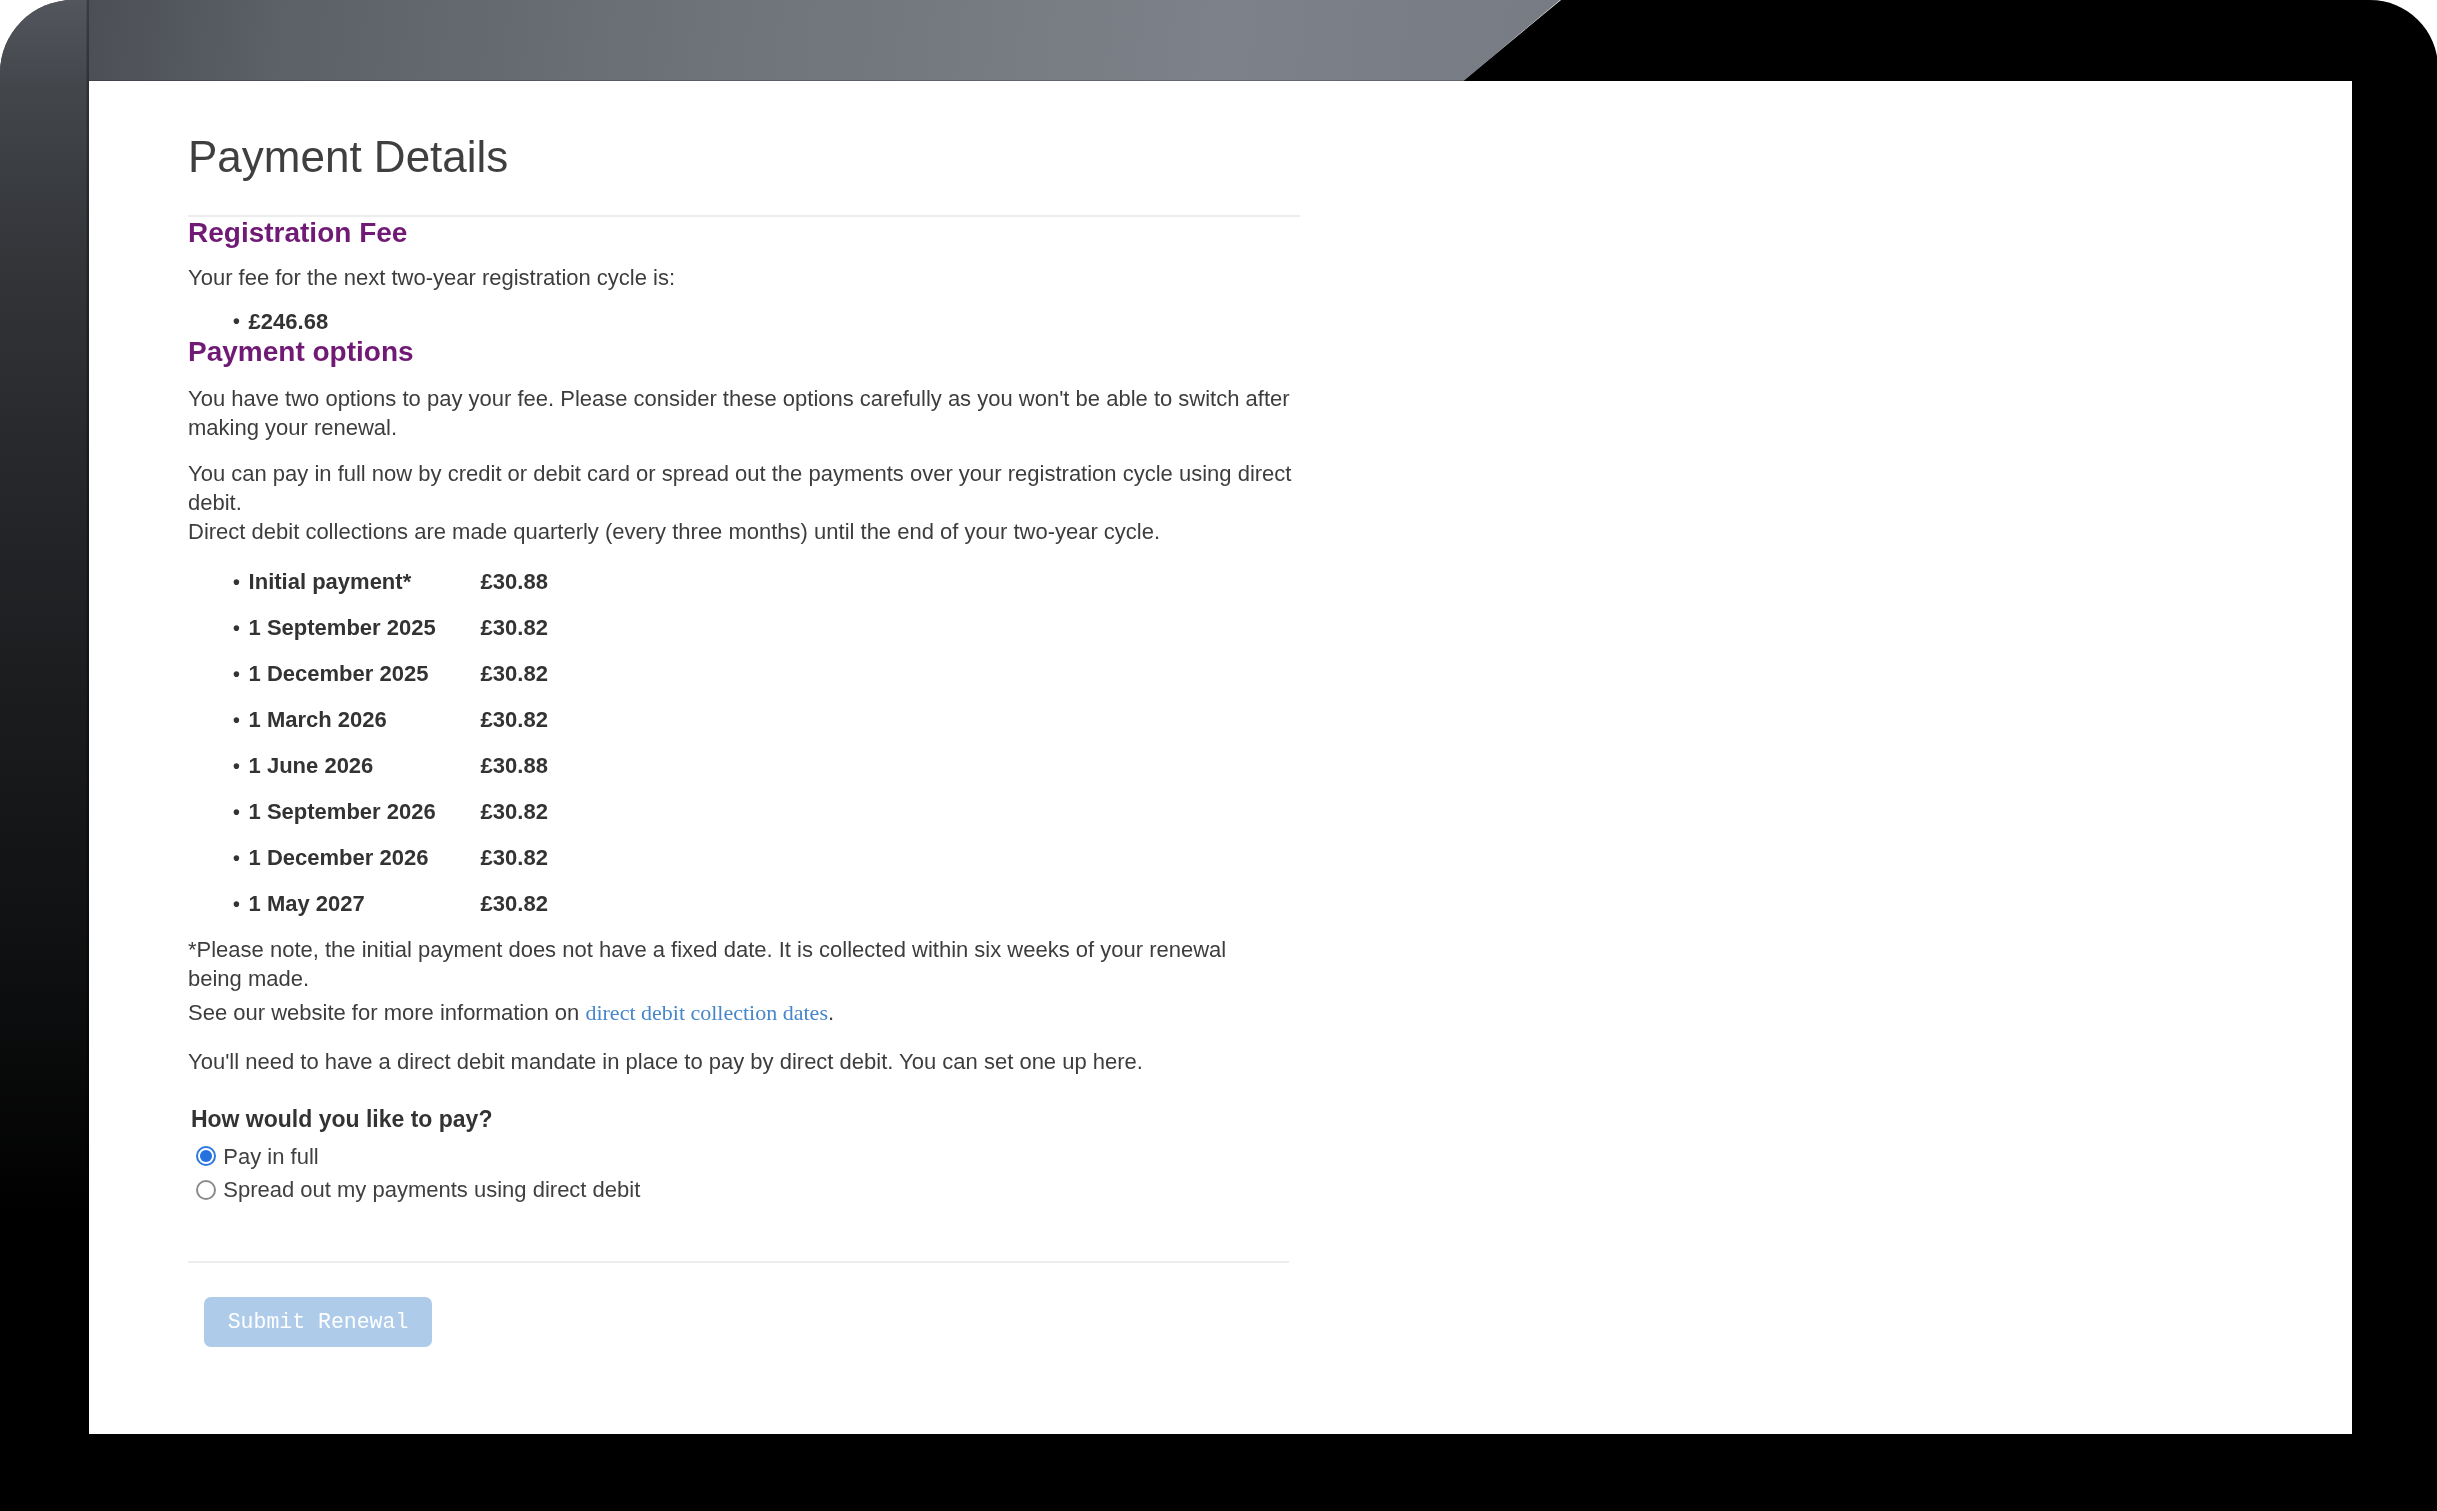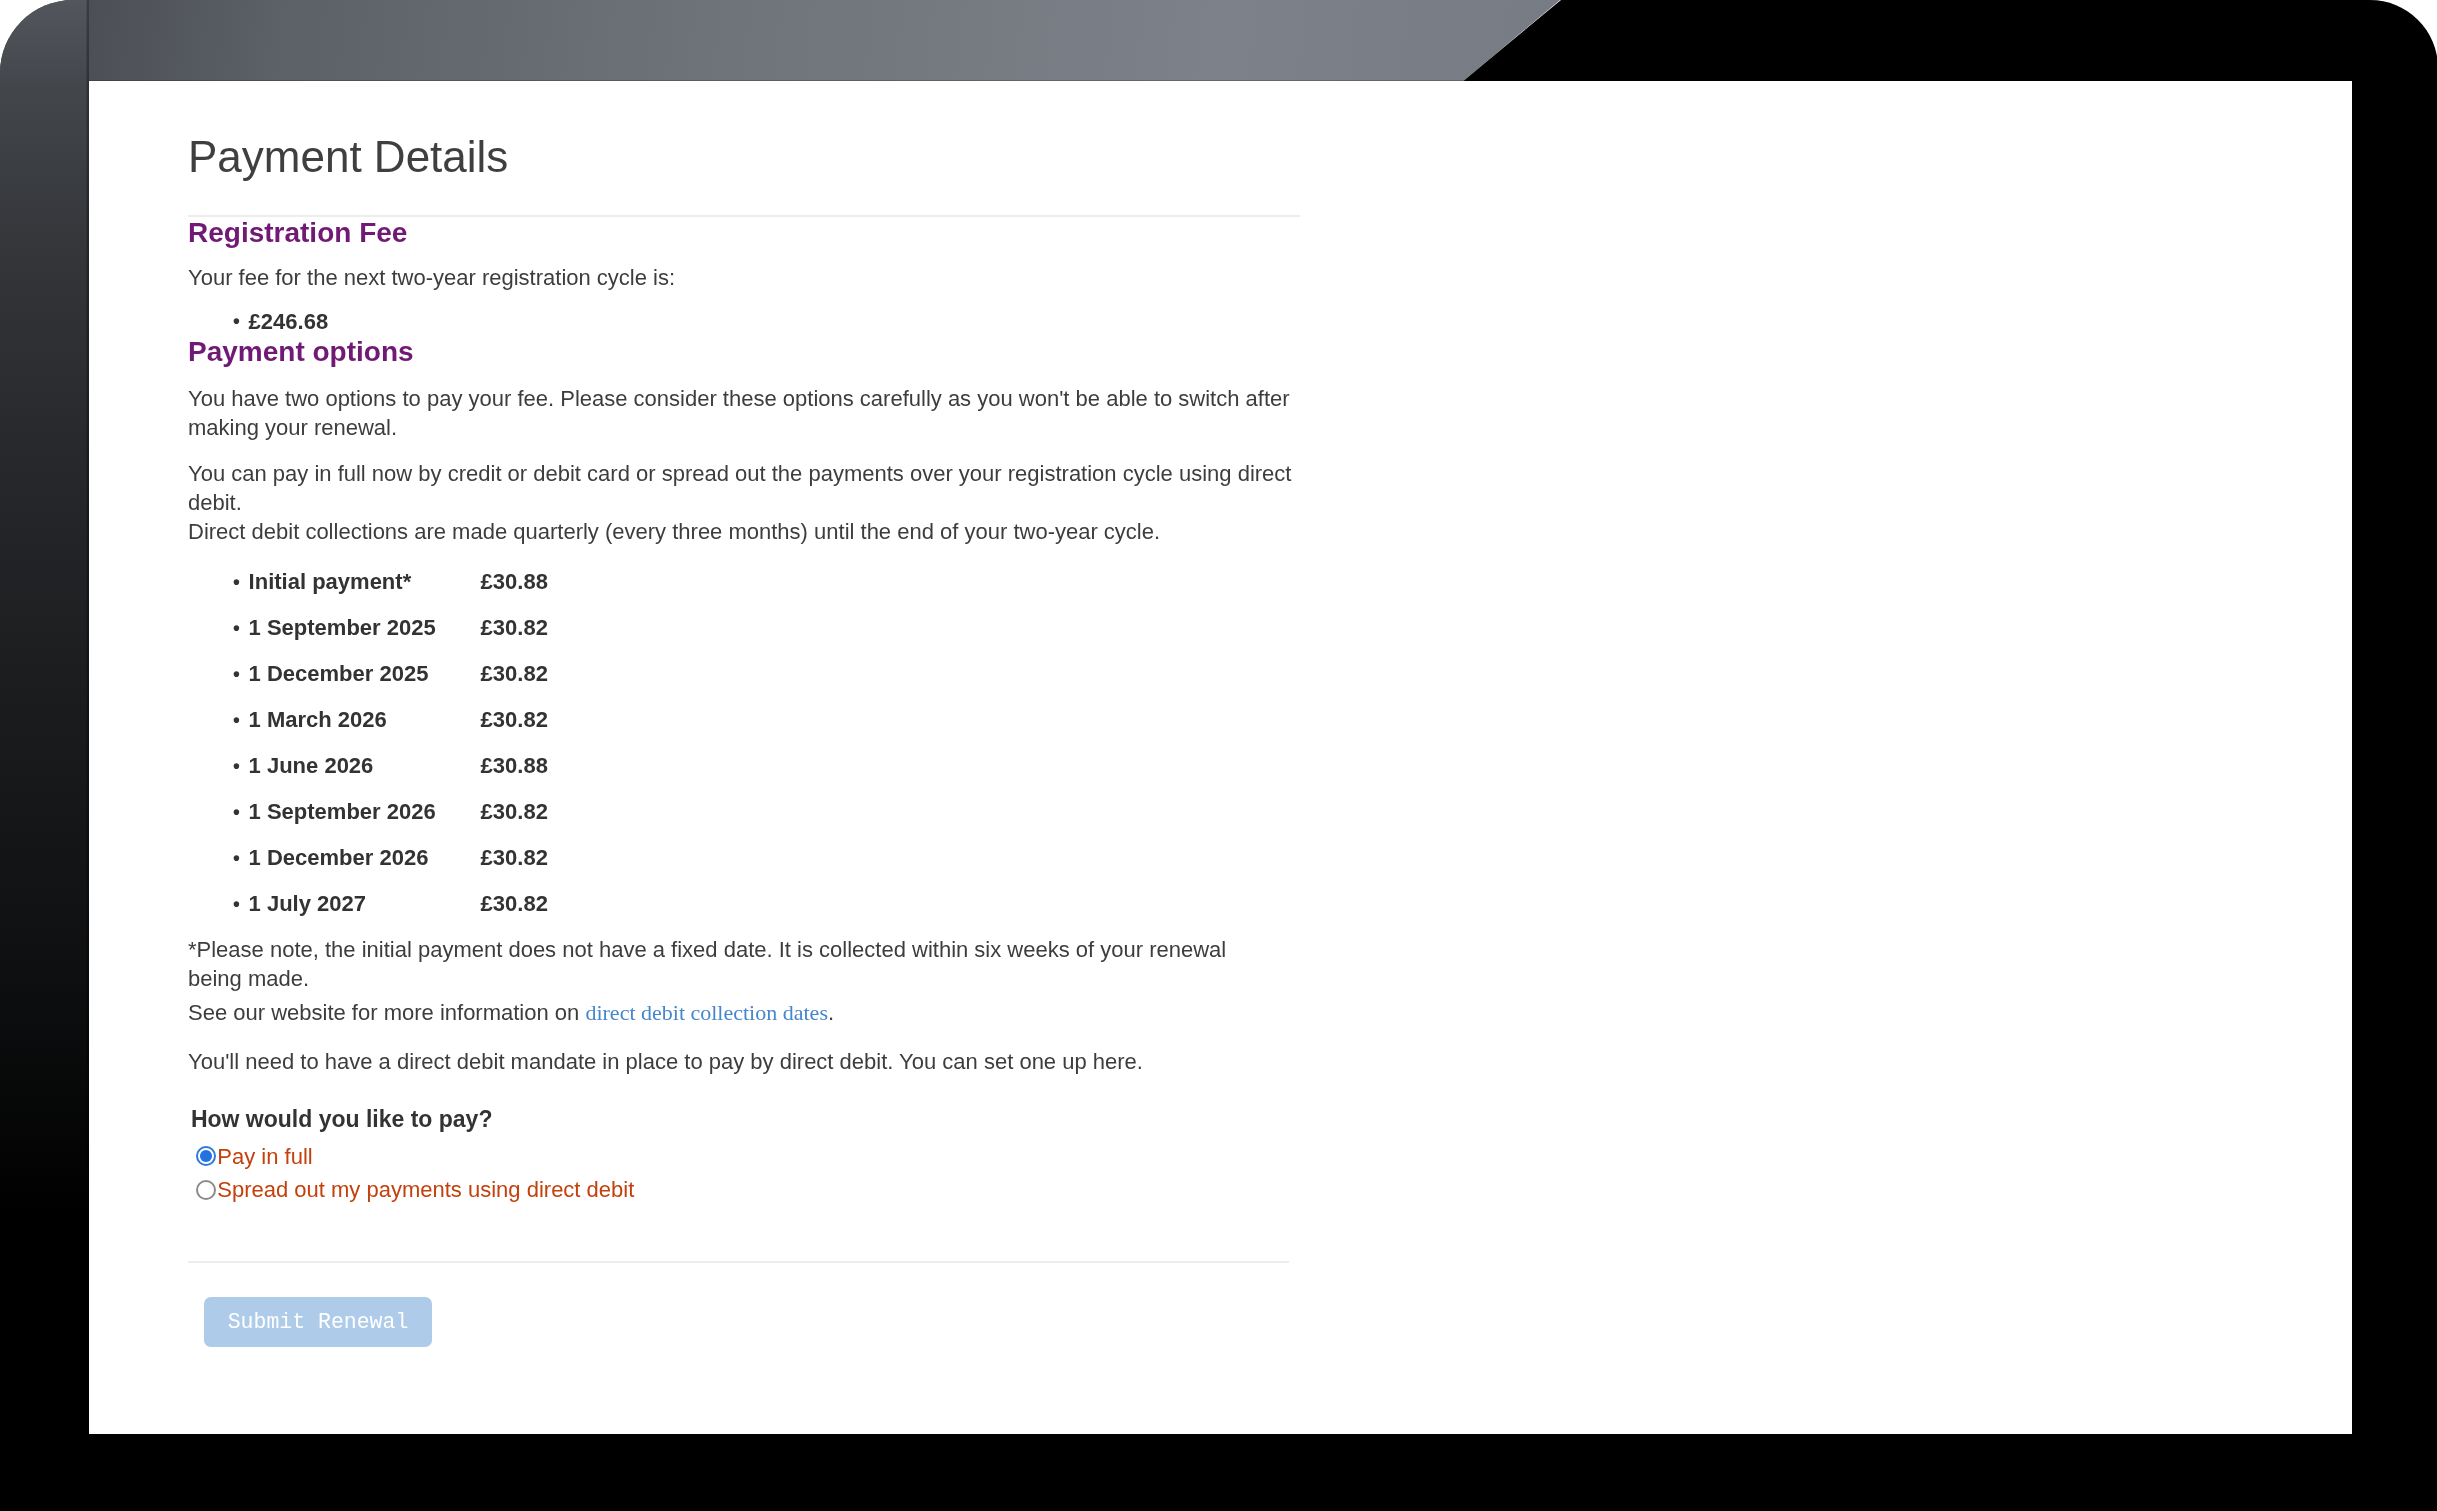--- a/index.html
+++ b/index.html
@@ -98,21 +98,21 @@
   .radio-row.first{margin-top:8.3px;}
   .radio-row.second{margin-top:6.8px;text-align:center;}
   .radio-outer{
     box-sizing:border-box;width:20.5px;height:20.5px;border-radius:50%;
     border:2px solid #8b8b8b;background:#fff;
     display:flex;align-items:center;justify-content:center;
     flex:0 0 auto;
   }
   .radio-outer.selected{border-color:#2d79df;}
   .radio-dot{width:11.7px;height:11.7px;border-radius:50%;background:#2471e0;}
-  .radio-label{font-size:22px;color:#c2410c;margin-left:1px;line-height:27px;}
+  .radio-label{font-size:22px;color:#404040;margin-left:7px;line-height:27px;}
   
   .submit-btn{
     display:block;
     margin:34px 0 0 16px;
     width:228px;height:50px;
     background:#aecbe9;border:none;border-radius:6.8px;
     color:#ffffff;font-size:21.5px;font-family:Liberation Mono, monospace;
     text-align:center;line-height:50px;padding:0;
   }
 </style>
@@ -187,21 +187,21 @@
         <span class="sched-label">1 September 2026</span>
         <span class="sched-amount">£30.82</span>
       </div>
       <div class="sched-row">
         <span class="bullet"></span>
         <span class="sched-label">1 December 2026</span>
         <span class="sched-amount">£30.82</span>
       </div>
       <div class="sched-row">
         <span class="bullet"></span>
-        <span class="sched-label">1 July 2027</span>
+        <span class="sched-label">1 May 2027</span>
         <span class="sched-amount">£30.82</span>
       </div>
     </div>
 
     <div class="footnote">
       <div class="line">*Please note, the initial payment does not have a fixed date. It is collected within six weeks of your renewal</div>
       <div class="line">being made.</div>
     </div>
 
     <p class="see-web"><span>See our website for more information on </span><a href="#">direct debit collection dates</a><span>.</span></p>

